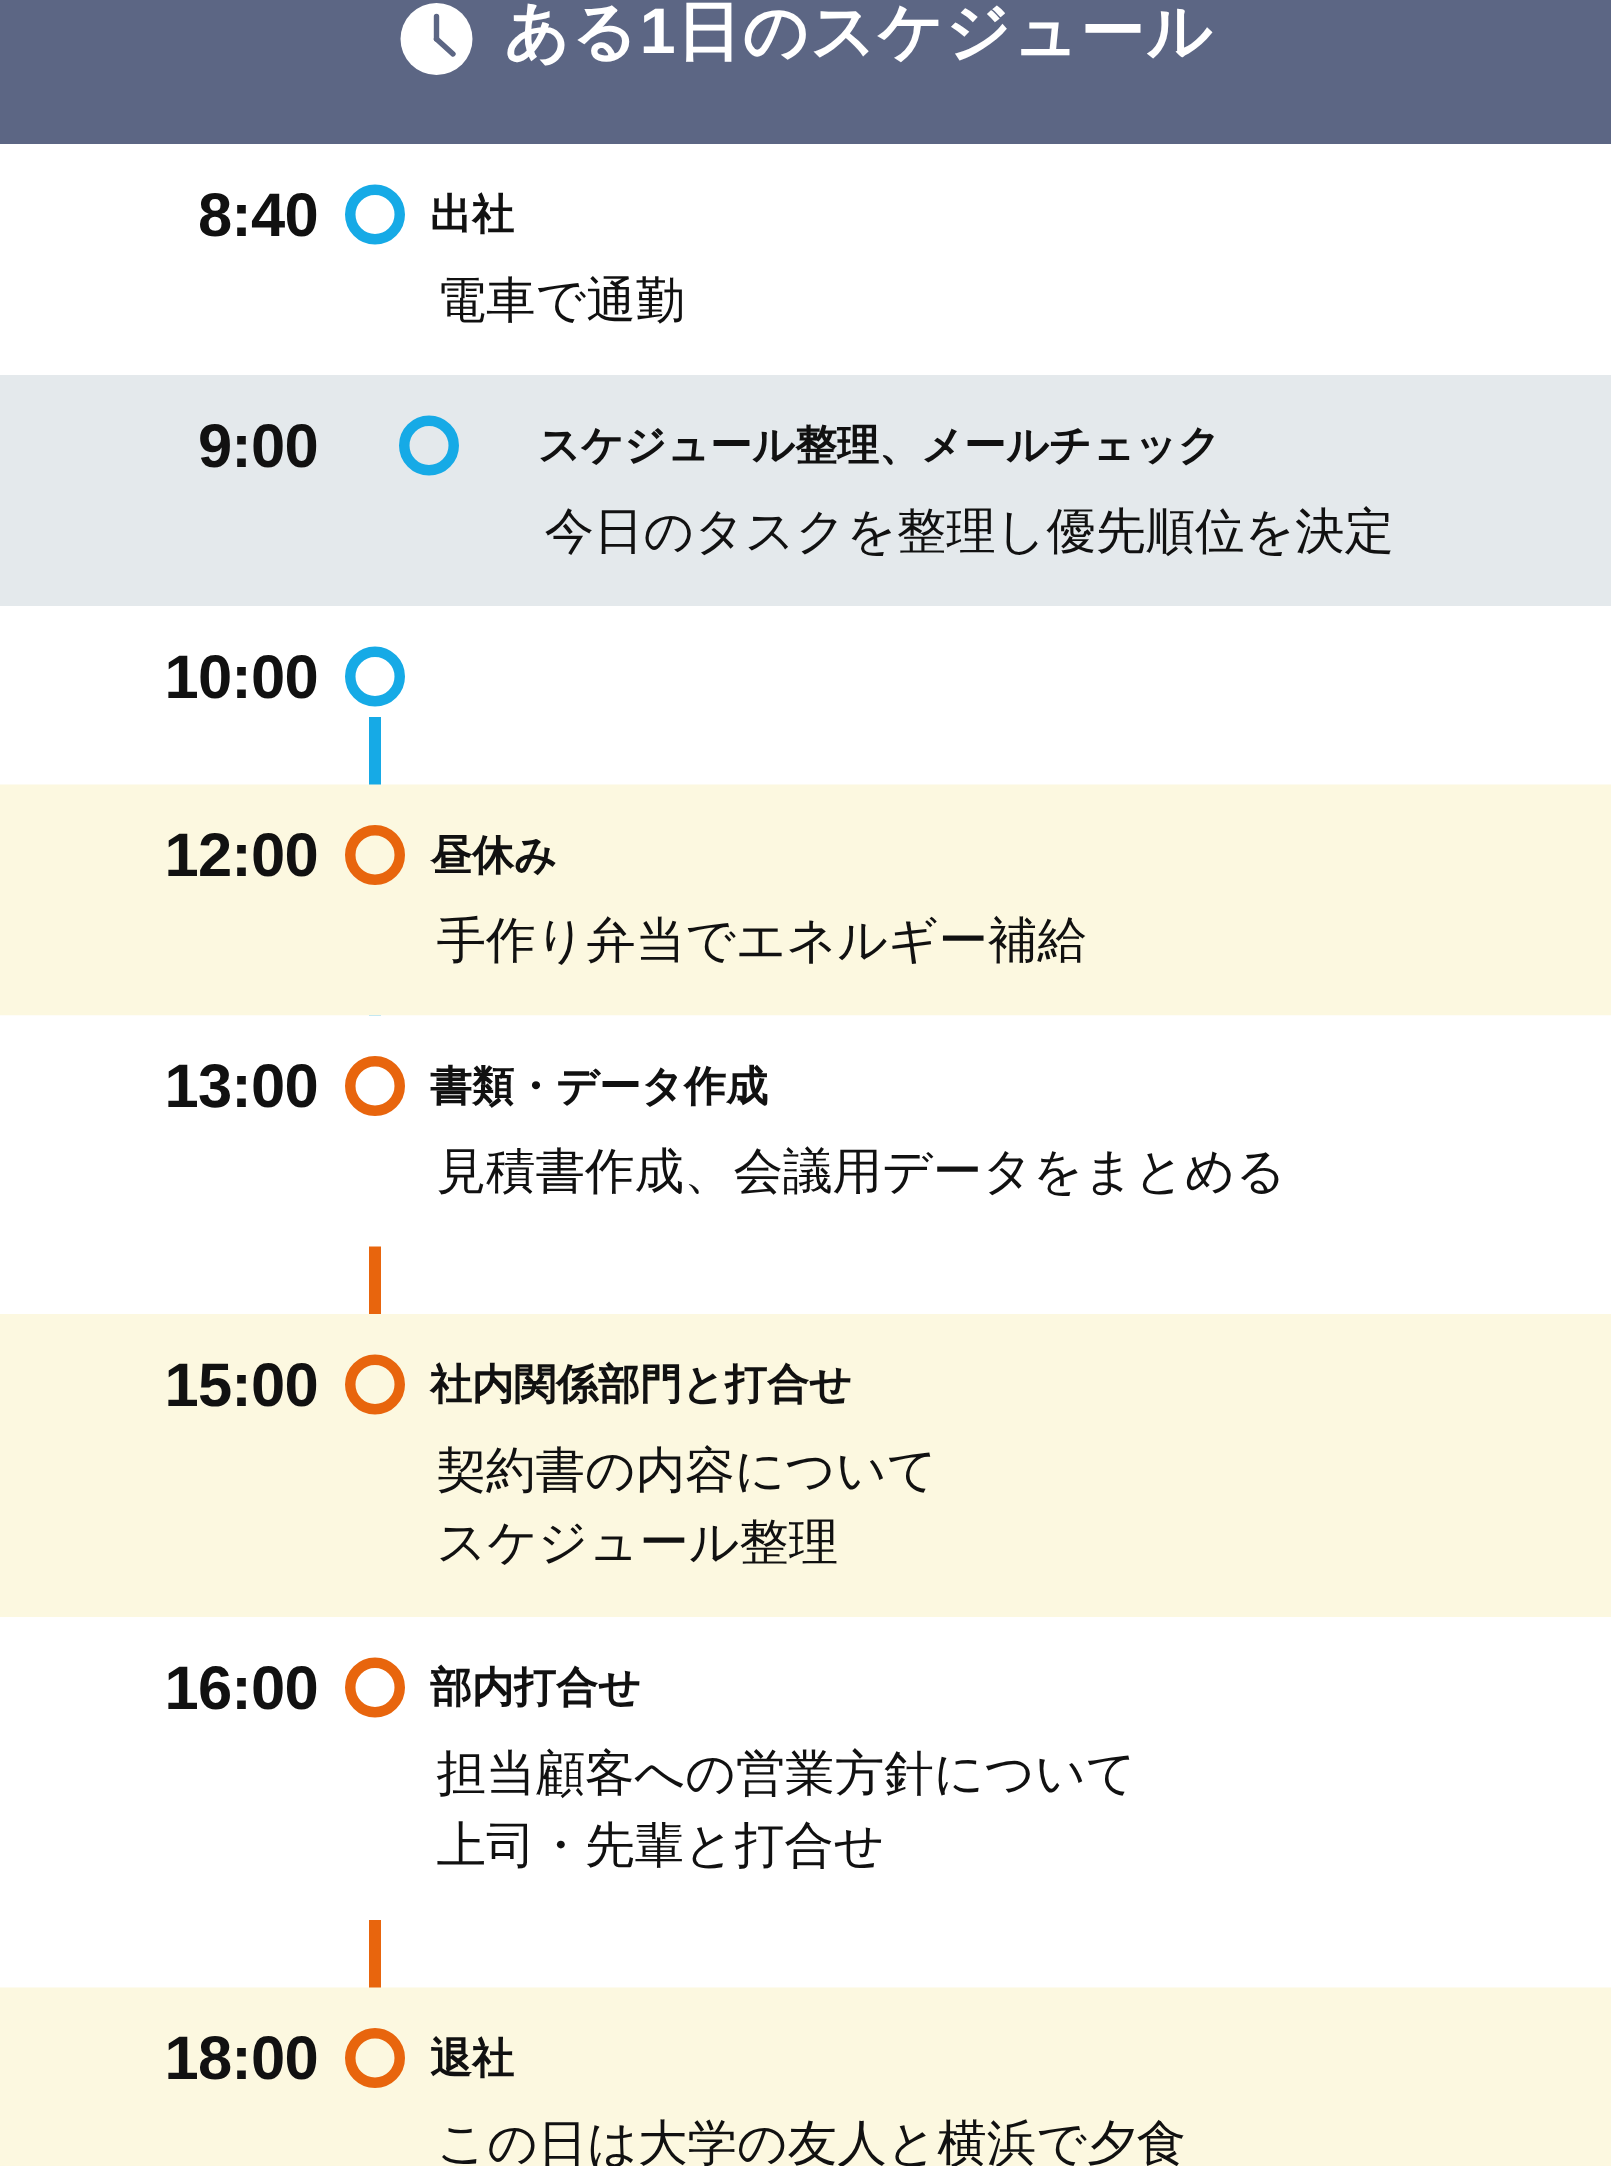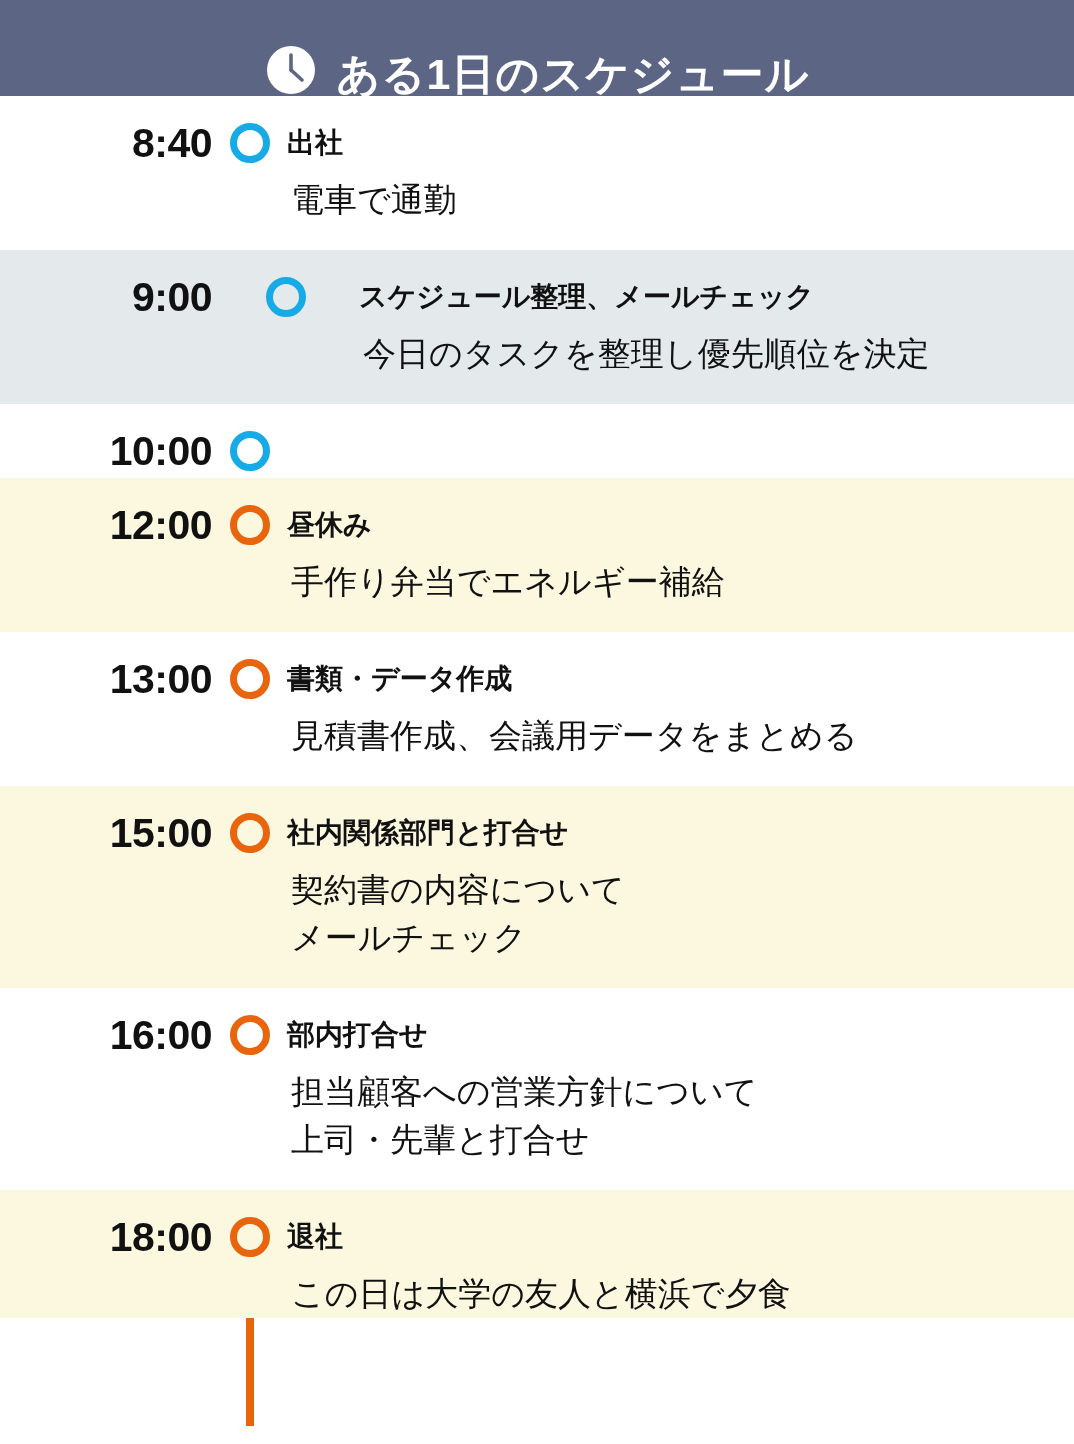--- a/index.html
+++ b/index.html
@@ -17,21 +17,21 @@
     height: 1444px;
     position: relative;
     background: #ffffff;
   }
 
   
   .header {
     height: 96px;
     background: #5c6684;
     display: flex;
-    align-items: flex-end;
+    align-items: flex-start;
     justify-content: center;
     gap: 20px;
     position: relative;
     z-index: 5;
   }
 
   .clock-icon {
     width: 52px;
     height: 52px;
     flex: 0 0 auto;
@@ -66,21 +66,21 @@
 
   .row {
     position: relative;
     z-index: 2;
     display: flex;
     align-items: flex-start;
     padding-top: 20px;
   }
 
   .row.band-blue  { background: #e4e9ec; gap: 36px; }
-  .row.band-cream { background: #fcf8e0; }
+  .row.band-cream { background: #fcf8e0; margin-top: 45px; }
   .row.band-white { background: #ffffff; }
 
   .row-time {
     width: 215px;
     flex: 0 0 215px;
     text-align: right;
     font-size: 41px;
     font-weight: bold;
     color: #111111;
     line-height: 54px;
@@ -221,21 +221,21 @@
 
     <div class="row band-cream">
       <div class="row-time">15:00</div>
       <div class="row-marker">
         <div class="marker-dot marker-orange"></div>
       </div>
       <div class="row-content">
         <div class="row-title">社内関係部門と打合せ</div>
         <div class="row-desc">
           <span class="desc-line">契約書の内容について</span>
-          <span class="desc-line">メールチェック</span>
+          <span class="desc-line">スケジュール整理</span>
         </div>
         <div class="row-spacer"></div>
       </div>
     </div>
 
     <div class="row band-white">
       <div class="row-time">16:00</div>
       <div class="row-marker">
         <div class="marker-dot marker-orange"></div>
       </div>

